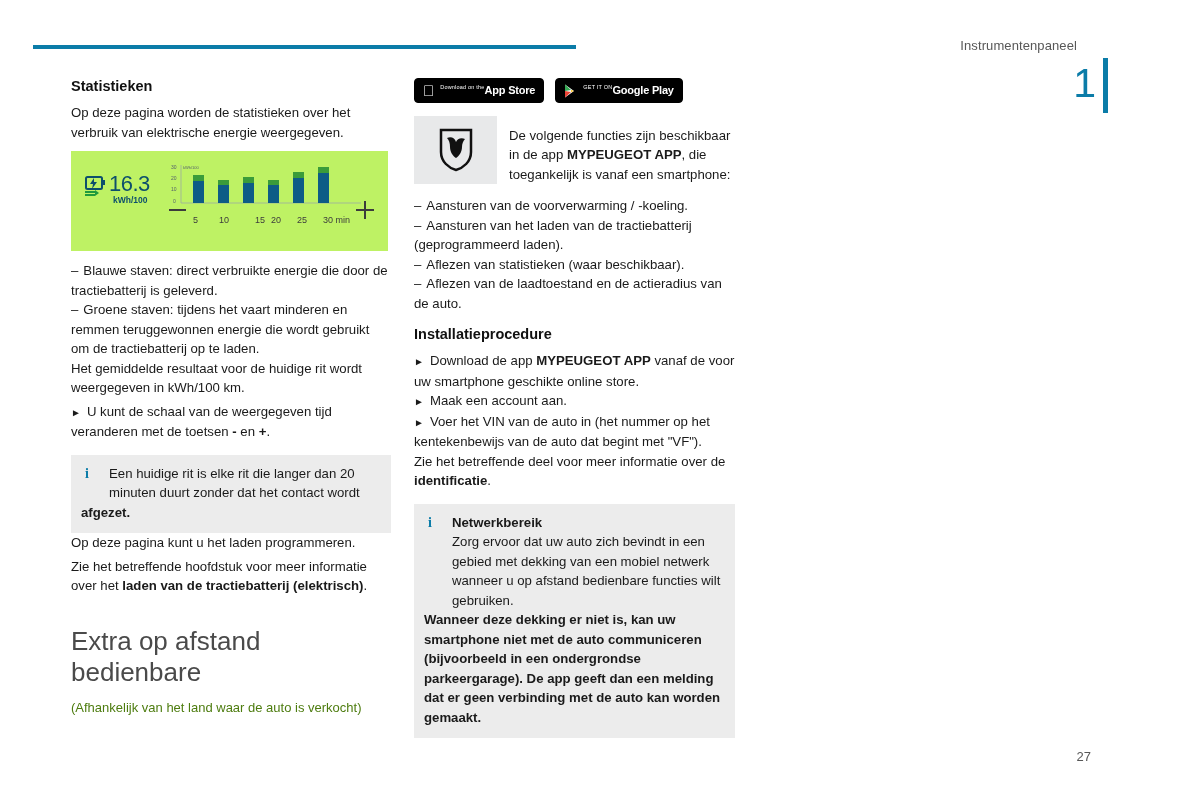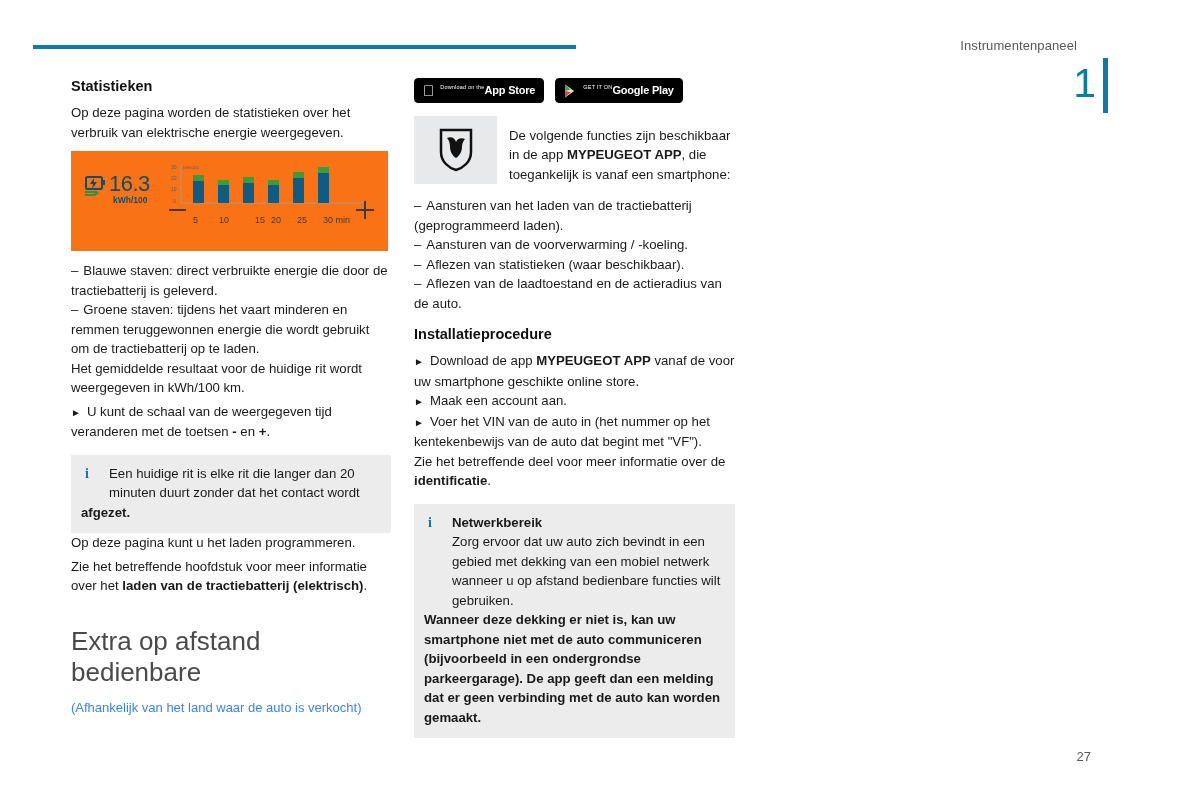--- a/index.html
+++ b/index.html
@@ -96,29 +96,29 @@
 
   .bigtitle {
     font-size: 26px;
     line-height: 31px;
     color: #4a4a4a;
     font-weight: 400;
     margin: 30px 0 10px 0;
   }
   .subnote {
     font-size: 13px;
-    color: #3b82f6;
+    color: #4d7c0f;
   }
 
   
   .illus {
     margin: 9px 0 10px 0;
     width: 317px;
     height: 100px;
-    background: #f97316;
+    background: #bef264;
     position: relative;
   }
   .illus .battery-icon {
     position: absolute;
     left: 12px;
     top: 24px;
     width: 24px;
     height: 22px;
   }
   .illus .value {
@@ -414,22 +414,22 @@
           <path d="M2 2 h30 v22 c0 10 -8 16 -15 18 C10 40 2 34 2 24 Z" fill="none" stroke="#111" stroke-width="2.5"></path>
           <path d="M8 10 c4 -2 8 0 9 4 c1 -3 5 -5 9 -3 c-2 2 -3 5 -3 8 c0 5 -3 9 -6 11 c-3 -2 -6 -6 -6 -11 c0 -4 -1 -7 -3 -9 z" fill="#111"></path>
         </svg>
       </div>
       <div class="app-text">
         <span>De volgende functies zijn beschikbaar in de app </span><span class="bold">MYPEUGEOT APP</span><span>, die toegankelijk is vanaf een smartphone:</span>
       </div>
     </div>
 
     <ul class="dashlist">
+      <li><span class="dash-marker">–</span><span>Aansturen van de voorverwarming / -koeling.</span></li>
       <li><span class="dash-marker">–</span><span>Aansturen van het laden van de tractiebatterij (geprogrammeerd laden).</span></li>
-      <li><span class="dash-marker">–</span><span>Aansturen van de voorverwarming / -koeling.</span></li>
       <li><span class="dash-marker">–</span><span>Aflezen van statistieken (waar beschikbaar).</span></li>
       <li><span class="dash-marker">–</span><span>Aflezen van de laadtoestand en de actieradius van de auto.</span></li>
     </ul>
 
     <h2 class="sec" style="margin-top:13px">Installatieprocedure</h2>
 
     <ul class="arrowlist">
       <li><span class="arrow-marker">►</span><span>Download de app </span><span class="bold">MYPEUGEOT APP</span><span> vanaf de voor uw smartphone geschikte online store.</span></li>
       <li><span class="arrow-marker">►</span><span>Maak een account aan.</span></li>
       <li><span class="arrow-marker">►</span><span>Voer het VIN van de auto in (het nummer op het kentekenbewijs van de auto dat begint met "VF").</span></li>

